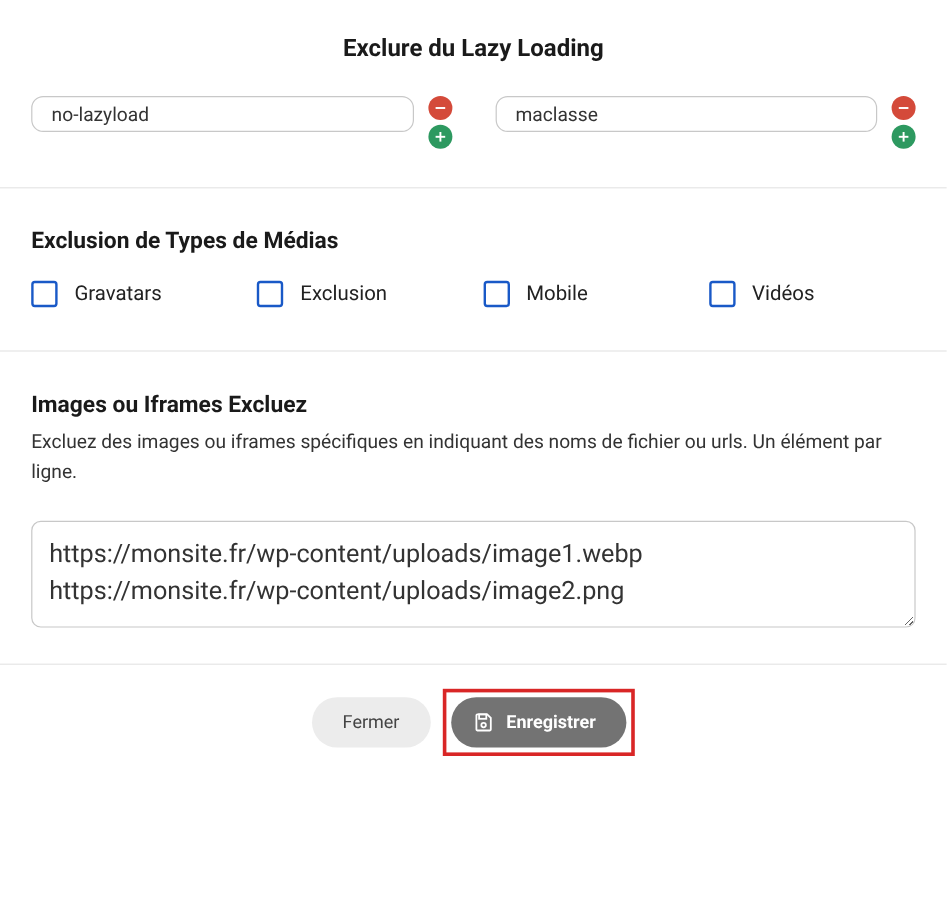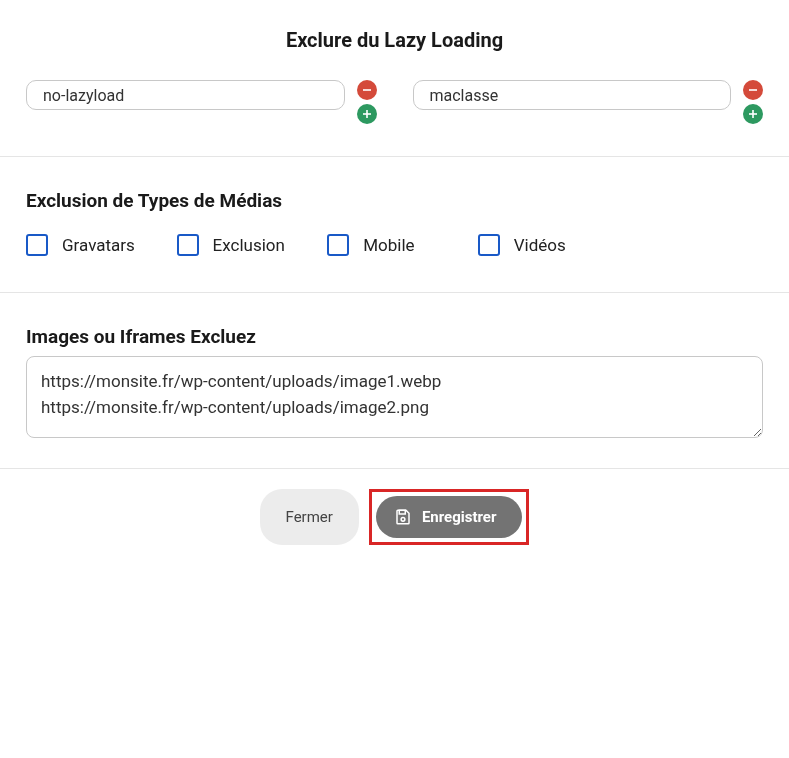--- a/index.html
+++ b/index.html
@@ -84,21 +84,21 @@
     .divider {
       height: 1px;
       background: #e5e5e5;
       width: 100%;
     }
     .media-section {
       padding: 32px 26px 36px 26px;
     }
     .media-grid {
       display: grid;
-      grid-template-columns: 1fr 1fr 1fr 1fr 1fr;
+      grid-template-columns: 1fr 1fr 1fr 1fr;
       row-gap: 28px;
       column-gap: 20px;
       gap: 16px;
     }
     .checkbox-item {
       display: flex;
       align-items: center;
       gap: 14px;
       cursor: pointer;
     }
@@ -132,32 +132,33 @@
       color: #333;
       line-height: 1.55;
       margin-bottom: 28px;
     }
     .textarea {
       width: 100%;
       min-height: 82px;
       border: 1px solid #c8c8c8;
       border-radius: 8px;
       padding: 12px 14px;
-      font-size: 17px;
+      font-size: 21px;
       color: #333;
       font-family: inherit;
       resize: vertical;
       line-height: 1.5;
       outline: none;
     }
     .footer {
       padding: 20px 0 24px 0;
       display: flex;
       justify-content: center;
       gap: 10px;
+      align-items: center;
     }
     .btn-close {
       background: #ececec;
       color: #444;
       border: none;
       border-radius: 22px;
       padding: 12px 26px;
       font-size: 15px;
       cursor: pointer;
       font-family: inherit;
@@ -266,20 +267,21 @@
         <span class="checkbox-label">Vidéos</span>
       </div>
 
     </div>
   </div>
 
   <div class="divider"></div>
 
   <div class="excluded-section">
     <h2 class="section-title" style="margin-bottom:8px;">Images ou Iframes Excluez</h2>
+    <p class="description">Excluez des images ou iframes spécifiques en indiquant des noms de fichier ou urls. Un élément par ligne.</p>
     <textarea class="textarea" style="">https://monsite.fr/wp-content/uploads/image1.webp
 https://monsite.fr/wp-content/uploads/image2.png</textarea>
   </div>
 
   <div class="divider"></div>
 
   <div class="footer">
     <button class="btn-close">Fermer</button>
     <div class="btn-save-wrapper">
       <button class="btn-save">

